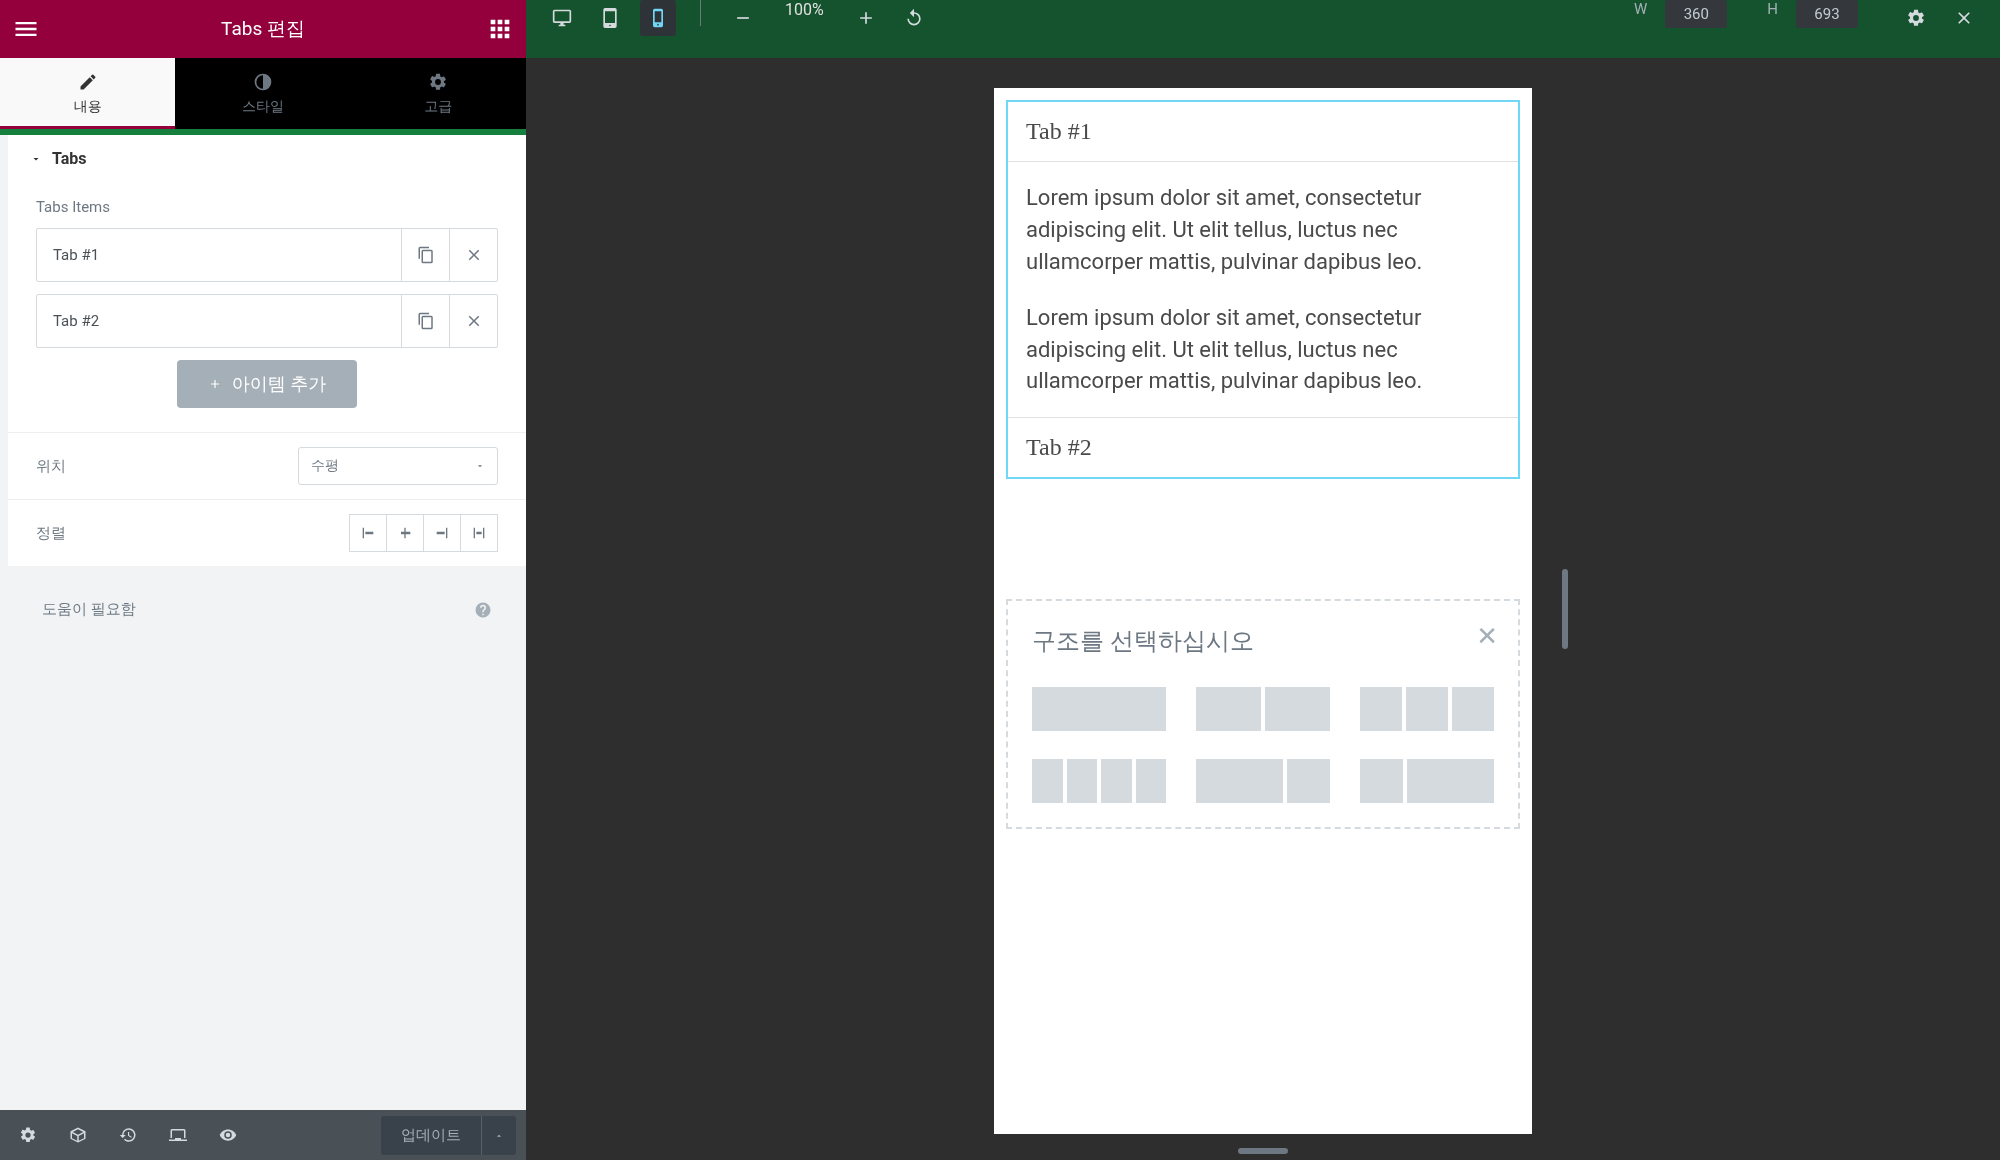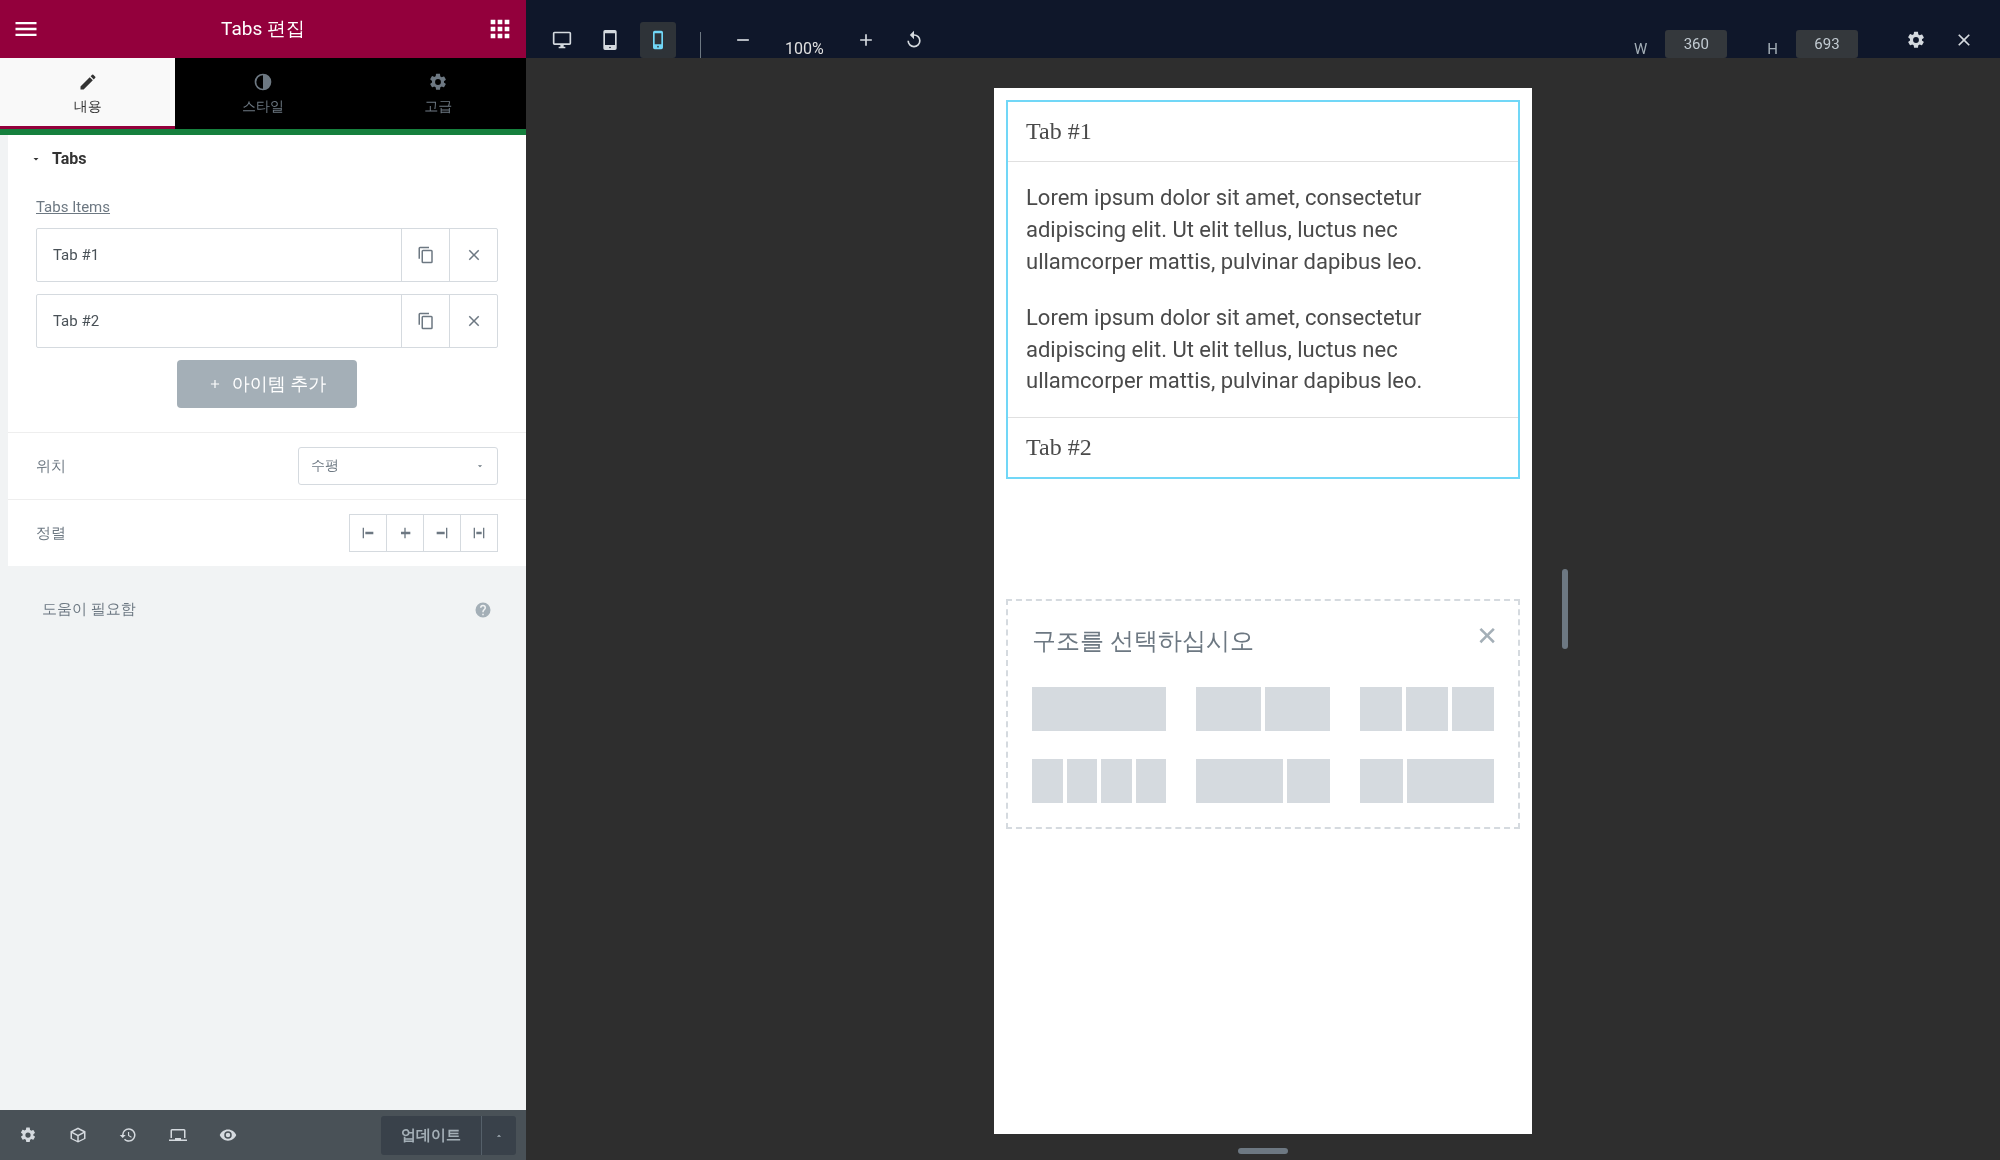--- a/index.html
+++ b/index.html
@@ -14,21 +14,21 @@
 
 .tabs-nav { display: flex; background: #000000; border-bottom: 6px solid #15803d; }
 .tab-btn { flex: 1; display: flex; flex-direction: column; align-items: center; justify-content: center; padding: 14px 8px 10px; cursor: pointer; font-size: 14px; color: #6d7882; gap: 6px; border-bottom: 3px solid transparent; }
 .tab-btn.active { color: #333; border-bottom-color: #93003c; background: #f9f9f9; }
 .tab-btn svg { width: 20px; height: 20px; fill: currentColor; }
 
 .panel-content { flex: 1; overflow-y: auto; margin-left: 8px; }
 .section-header { display: flex; align-items: center; padding: 14px 22px; font-weight: 700; font-size: 16px; color: #333; gap: 10px; cursor: pointer; background: #fff; }
 .section-header svg { width: 12px; height: 12px; fill: #333; }
 .section-body { padding: 16px 28px 24px; background: #fff; }
-.field-label { font-size: 15px; color: #6d7882; margin-bottom: 12px; text-decoration: underline; }
+.field-label { font-size: 15px; color: #6d7882; margin-bottom: 12px; }
 
 .item-row { display: flex; border: 1px solid #d5dadf; background: #fff; margin-bottom: 12px; border-radius: 2px; height: 54px; }
 .item-label { flex: 1; padding: 0 16px; display: flex; align-items: center; font-size: 15px; color: #495157; cursor: pointer; }
 .item-action { width: 48px; border-left: 1px solid #d5dadf; display: flex; align-items: center; justify-content: center; cursor: pointer; color: #6d7882; }
 .item-action svg { width: 18px; height: 18px; fill: currentColor; }
 
 .add-btn { display: flex; align-items: center; justify-content: center; gap: 10px; background: #a4afb7; color: #fff; padding: 12px 24px; font-size: 18px; border-radius: 4px; cursor: pointer; margin: 8px auto 0; width: 180px; }
 .add-btn svg { width: 14px; height: 14px; fill: #fff; }
 
 .control-row { display: flex; align-items: center; justify-content: space-between; padding: 14px 28px; background: #fff; border-top: 1px solid #eee; }
@@ -40,31 +40,31 @@
 .align-btn:first-child { margin-left: 0; }
 .align-btn svg { width: 16px; height: 16px; fill: #6d7882; }
 
 .help-row { padding: 34px; text-align: center; font-size: 15px; color: #6d7882; display: flex; align-items: center; justify-content: space-between; gap: 8px; }
 .help-row svg { width: 18px; height: 18px; fill: #a4afb7; }
 
 .panel-footer { height: 50px; background: #495157; display: flex; align-items: center; padding: 0 10px; gap: 14px; }
 .footer-icon { width: 36px; height: 36px; display: flex; align-items: center; justify-content: center; cursor: pointer; color: #d5dadf; }
 .footer-icon svg { width: 18px; height: 18px; fill: currentColor; }
 .footer-spacer { flex: 1; }
-.update-btn { display: flex; align-items: center; background: #39414a; color: #a4afb7; border-radius: 3px; overflow: hidden; font-weight: bold; }
+.update-btn { display: flex; align-items: center; background: #39414a; color: #a4afb7; border-radius: 3px; overflow: hidden; }
 .update-btn-main { padding: 10px 20px; font-size: 15px; cursor: pointer; }
 .update-btn-arrow { padding: 10px 12px; border-left: 1px solid #55606a; cursor: pointer; }
 .update-btn-arrow svg { width: 10px; height: 10px; fill: currentColor; }
 
 .collapse-handle { position: absolute; right: -14px; top: 50%; transform: translateY(-50%); width: 14px; height: 60px; background: #d5dadf; display: flex; align-items: center; justify-content: center; cursor: pointer; border-radius: 0 4px 4px 0; }
 .collapse-handle svg { width: 8px; height: 12px; fill: #6d7882; }
 
 
 .main { flex: 1; display: flex; flex-direction: column; }
-.toolbar { height: 58px; background: #0f172a; display: flex; align-items: flex-end; padding: 0 18px; gap: 12px; }
+.toolbar { height: 58px; background: #14532d; display: flex; align-items: flex-start; padding: 0 18px; gap: 12px; }
 .tb-icon { width: 36px; height: 36px; display: flex; align-items: center; justify-content: center; cursor: pointer; border-radius: 3px; color: #d5dadf; }
 .tb-icon.active { background: #2e3338; color: #71d7f7; }
 .tb-icon svg { width: 20px; height: 20px; fill: currentColor; }
 .tb-sep { width: 1px; height: 26px; background: #6d7882; margin: 0 12px; }
 .zoom-label { color: #e0e0e0; font-size: 16px; margin: 0 12px; }
 .tb-spacer { flex: 1; }
 .dim-label { color: #a4afb7; font-size: 15px; margin-right: 6px; }
 .dim-input { width: 62px; height: 28px; background: #34383c; border: none; color: #c2cbd2; text-align: center; font-size: 15px; border-radius: 3px; margin-right: 28px; }
 
 

